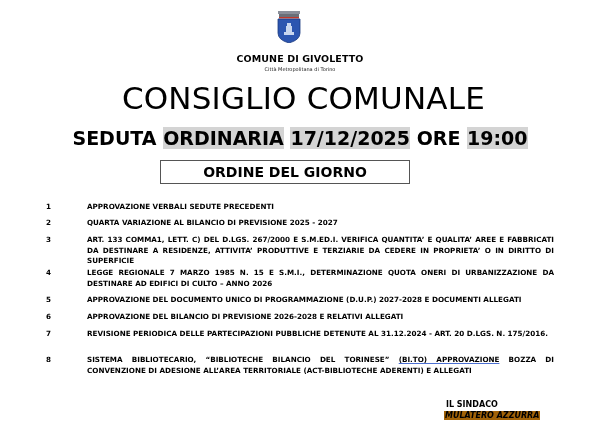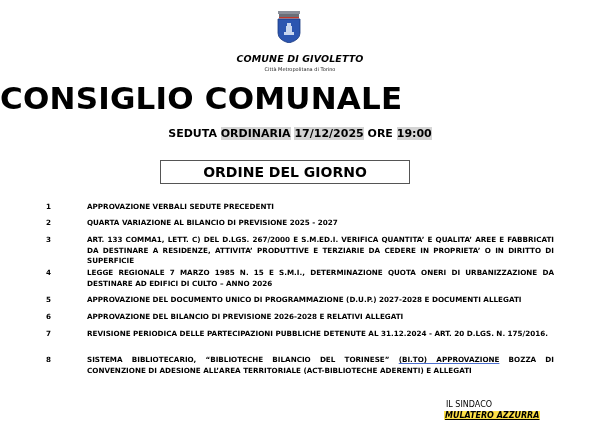--- a/index.html
+++ b/index.html
@@ -5,51 +5,51 @@
   html, body { margin: 0; padding: 0; background: #ffffff; }
   body {
     width: 600px; height: 425px; overflow: hidden; position: relative;
     font-family: "DejaVu Sans", sans-serif; color: #000;
   }
   .crest {
     position: absolute; left: 276px; top: 11px; width: 26px; height: 32px;
   }
   .comune-name {
     position: absolute; left: 0; width: 600px; top: 53px; text-align: center;
-    font-weight: bold; font-size: 9.5px; letter-spacing: 0.1px; font-style: italic;
+    font-weight: bold; font-size: 9.5px; letter-spacing: 0.1px;
   }
   .comune-sub {
     position: absolute; left: 0; width: 600px; top: 66px; text-align: center;
     font-size: 5px; color: #222;
   }
   .title {
-    position: absolute; left: 0; width: 485px; top: 80px; text-align: left;
-    font-weight: bold; font-size: 31px; letter-spacing: 0.2px;
+    position: absolute; left: 0; width: 485px; top: 80px; text-align: right;
+    font-weight: normal; font-size: 31px; letter-spacing: 0.2px;
   }
   .seduta {
     position: absolute; left: 0; width: 600px; top: 127px; text-align: center;
-    font-weight: bold; font-size: 11px;
+    font-weight: bold; font-size: 19px;
   }
   .hl { background: #d4d4d4; }
   .odg-box {
     position: absolute; left: 160px; top: 160px; width: 250px; height: 24px;
     border: 1.5px solid #555; box-sizing: border-box;
     text-align: center; font-weight: bold; font-size: 14px; line-height: 22px;
   }
   .agenda { position: absolute; left: 0; top: 202px; width: 600px; }
   .item { position: absolute; left: 0; width: 600px; font-weight: bold; font-size: 7.2px; line-height: 10.5px; }
   .item .num { position: absolute; left: 46px; top: 0; }
   .item .txt { position: absolute; left: 87px; width: 467px; text-align: justify; text-align-last: left; }
   .ul-blue { text-decoration: underline; text-decoration-color: #4b6fd1; }
   .sign-title {
-    position: absolute; left: 446px; top: 400px; font-weight: normal; font-size: 8px;
+    position: absolute; left: 446px; top: 400px; font-weight: bold; font-size: 8px;
   }
   .sign-name {
     position: absolute; left: 444px; top: 411px; font-weight: bold; font-style: italic; font-size: 8px;
-    background: #fde047; text-decoration: underline; padding: 0 1px;
+    background: #a16207; padding: 0 1px;
   }
 </style>
 </head>
 <body>
 
 <svg class="crest" viewBox="0 0 26 32">
   <rect x="2" y="0" width="22" height="3" fill="#8a8f9a"></rect>
   <rect x="3" y="3" width="20" height="3" fill="#6b6f78"></rect>
   <rect x="3" y="6" width="20" height="1.5" fill="#c0392b"></rect>
   <path d="M2 8 H24 V22 Q24 29 13 32 Q2 29 2 22 Z" fill="#2c55b0" stroke="#1b3a80" stroke-width="0.8"></path>

